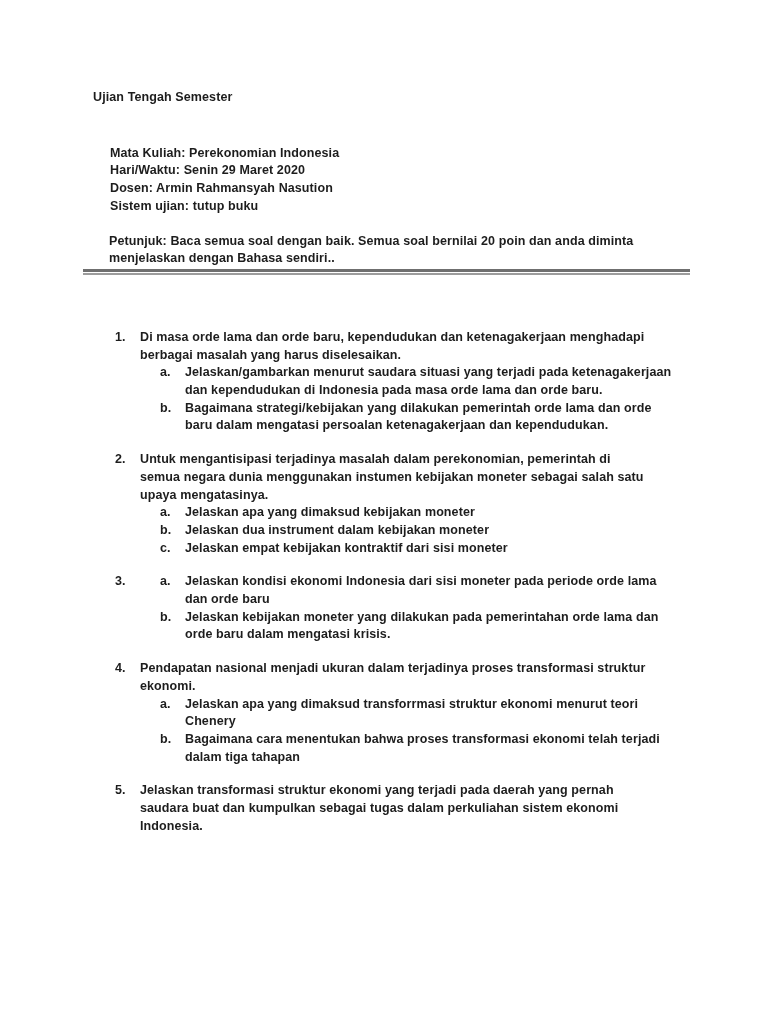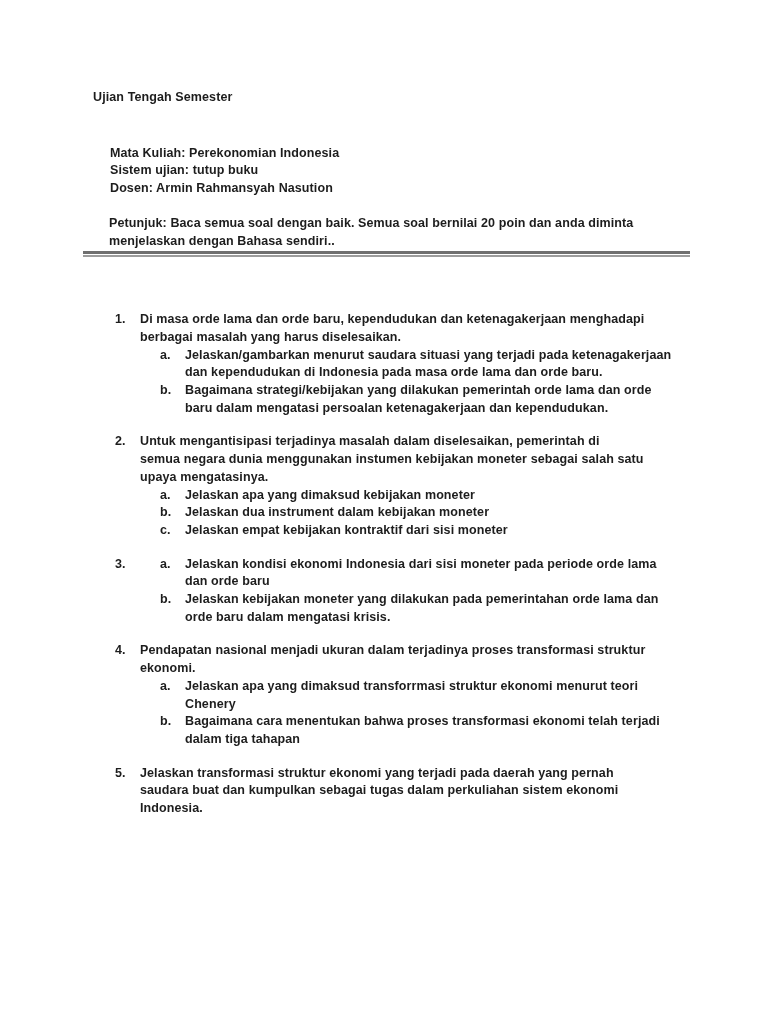--- a/index.html
+++ b/index.html
@@ -42,22 +42,23 @@
 </style>
 </head>
 <body>
 
 <div class="page">
 
   <div class="title lines">Ujian Tengah Semester</div>
 
   <div class="meta">
     <div class="lines">Mata Kuliah: Perekonomian Indonesia</div>
+    <div class="lines">Hari/Waktu: Senin 29 Maret 2020</div>
+    <div class="lines">Dosen: Armin Rahmansyah Nasution</div>
     <div class="lines">Sistem ujian: tutup buku</div>
-    <div class="lines">Dosen: Armin Rahmansyah Nasution</div>
   </div>
 
   <div class="instructions lines">Petunjuk: Baca semua soal dengan baik. Semua soal bernilai 20 poin dan anda diminta
 menjelaskan dengan Bahasa sendiri..</div>
 
   <div class="divider"></div>
 
   <div class="questions">
 
     <div class="question">
@@ -74,21 +75,21 @@
           <div class="sublabel">b.</div>
           <div class="subtext lines">Bagaimana strategi/kebijakan yang dilakukan pemerintah orde lama dan orde
 baru dalam mengatasi persoalan ketenagakerjaan dan kependudukan.</div>
         </div>
       </div>
     </div>
 
     <div class="question">
       <div class="qnum">2.</div>
       <div class="qbody">
-        <div class="lines">Untuk mengantisipasi terjadinya masalah dalam diselesaikan, pemerintah di
+        <div class="lines">Untuk mengantisipasi terjadinya masalah dalam perekonomian, pemerintah di
 semua negara dunia menggunakan instumen kebijakan moneter sebagai salah satu
 upaya mengatasinya.</div>
         <div class="subitem">
           <div class="sublabel">a.</div>
           <div class="subtext lines">Jelaskan apa yang dimaksud kebijakan moneter</div>
         </div>
         <div class="subitem">
           <div class="sublabel">b.</div>
           <div class="subtext lines">Jelaskan dua instrument dalam kebijakan moneter</div>
         </div>

